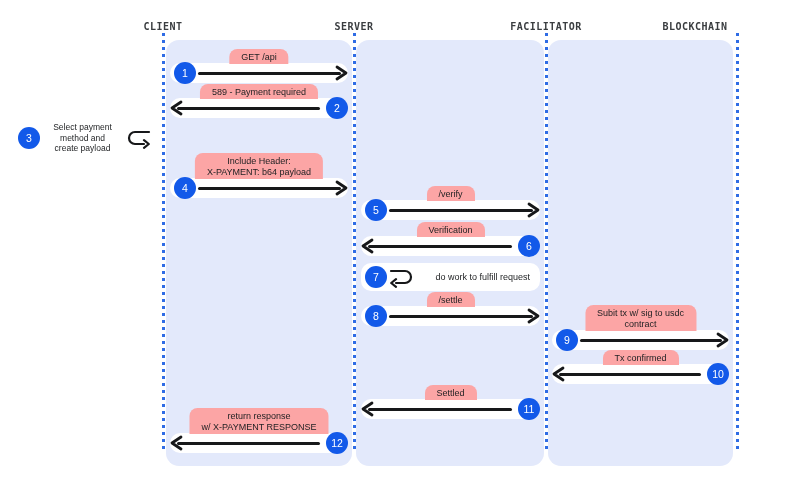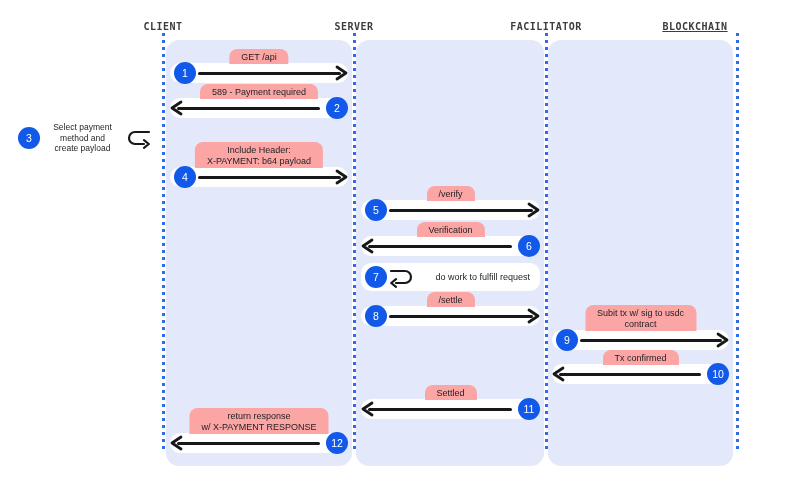--- a/index.html
+++ b/index.html
@@ -46,21 +46,21 @@
 <div id="stage">
     <div class="lane" style="left: 166px; width: 186px; background: rgb(227, 233, 251);"></div>
     <div class="lane" style="left: 356px; width: 188px; background: rgb(227, 233, 251);"></div>
     <div class="lane" style="left: 548px; width: 185px; background: rgb(227, 233, 251);"></div>
     <div class="actor-label" style="left: 163px;">CLIENT</div>
     <div class="lifeline" style="left: 162px;"></div>
     <div class="actor-label" style="left: 354px;">SERVER</div>
     <div class="lifeline" style="left: 353px;"></div>
     <div class="actor-label" style="left: 546px;">FACILITATOR</div>
     <div class="lifeline" style="left: 545px;"></div>
-    <div class="actor-label" style="left: 695px; text-decoration: underline;">BLOCKCHAIN</div>
+    <div class="actor-label" style="left: 695px;">BLOCKCHAIN</div>
     <div class="lifeline" style="left: 736px;"></div>
     <div class="msg-bar" style="left: 170px; top: 63px; width: 178px;">
       <div class="msg-label">GET /api</div>
       <div class="msg-line" style="left: 28px; right: 7px;"></div>
       <div class="head right"><svg width="13" height="18" viewBox="0 0 13 18">
           <path d="M2 3 L11 9 L2 15" fill="none" stroke="#17181a" stroke-width="2.8" stroke-linecap="round" stroke-linejoin="round"></path>
         </svg></div>
       <div class="num-circle" style="left: 4px;">1</div>
     </div>
     <div class="msg-bar" style="left: 170px; top: 98px; width: 178px;">
@@ -74,21 +74,21 @@
     <div class="note-pill" style="left: 13px; top: 116px; width: 144px; height: 44px;">
       <div class="num-circle">3</div>
       <div class="note-label">Select payment
 method and
 create payload</div>
       <svg class="loop-icon" width="28" height="22" viewBox="0 0 28 22">
         <path d="M24 5 H10 A6 6 0 0 0 10 17 H19" fill="none" stroke="#17181a" stroke-width="2.2" stroke-linecap="round" stroke-linejoin="round"></path>
         <path d="M19 13.2 L23.8 17 L19 20.8" fill="none" stroke="#17181a" stroke-width="2.2" stroke-linecap="round" stroke-linejoin="round"></path>
       </svg>
     </div>
-    <div class="msg-bar" style="left: 170px; top: 167px; width: 178px;">
+    <div class="msg-bar" style="left: 170px; top: 178px; width: 178px;">
       <div class="msg-label">Include Header:
 X-PAYMENT: b64 payload</div>
       <div class="msg-line" style="left: 28px; right: 7px;"></div>
       <div class="head right"><svg width="13" height="18" viewBox="0 0 13 18">
           <path d="M2 3 L11 9 L2 15" fill="none" stroke="#17181a" stroke-width="2.8" stroke-linecap="round" stroke-linejoin="round"></path>
         </svg></div>
       <div class="num-circle" style="left: 4px;">4</div>
     </div>
     <div class="msg-bar" style="left: 361px; top: 200px; width: 179px;">
       <div class="msg-label">/verify</div>

